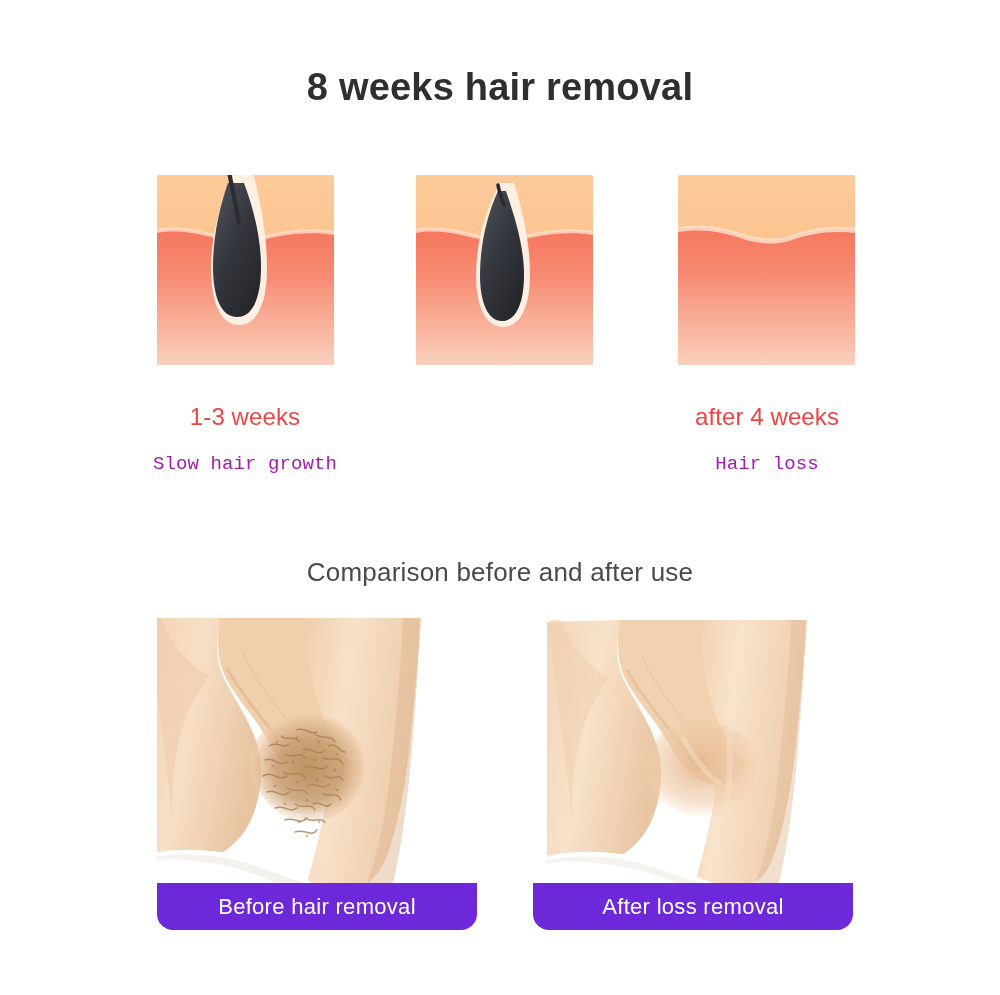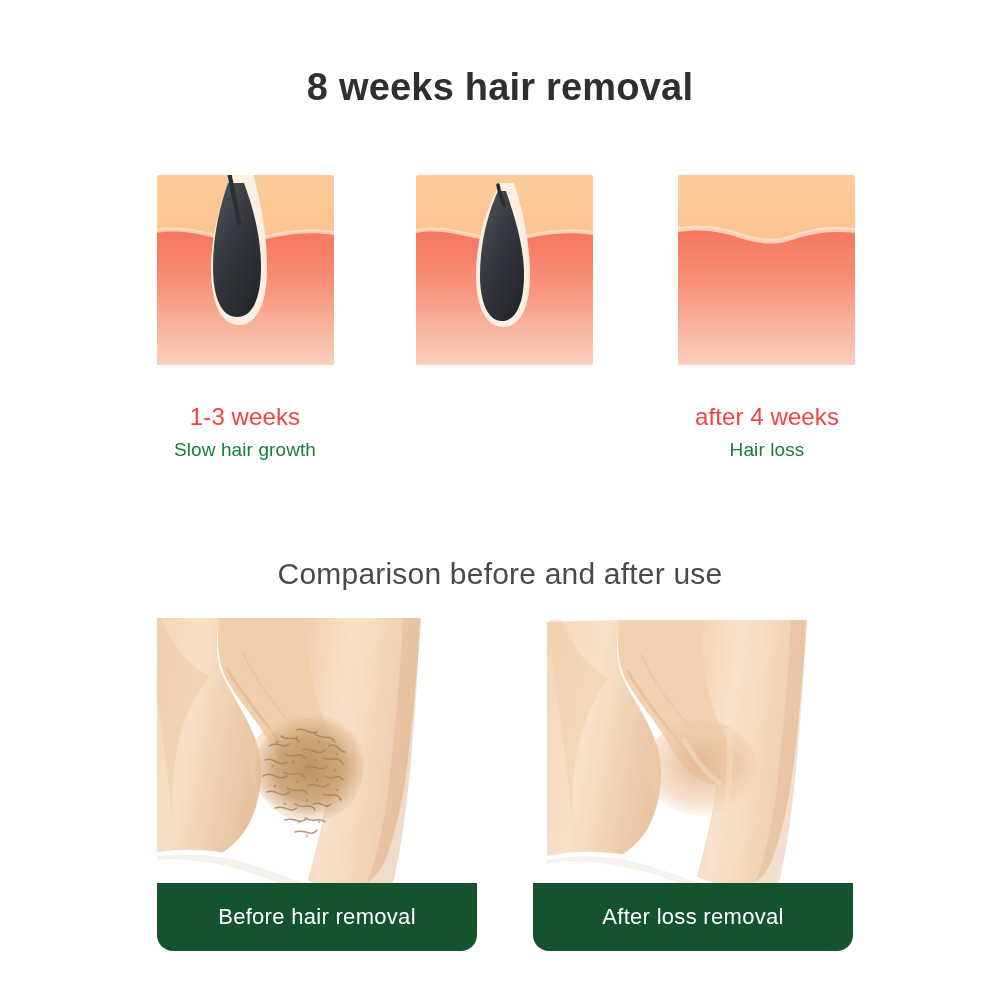--- a/index.html
+++ b/index.html
@@ -57,35 +57,36 @@
   }
   .cap-weeks {
     font-size:24px;
     font-weight:400;
     color:#ef4444;
     line-height:26px;
     letter-spacing:0.1px;
     margin-top:24px;
   }
   .cap-desc {
-    margin-top:7px;
+    margin-top:22px;
     font-size:19px;
     font-weight:300;
-    color:#15803d;
+    color:#a21caf;
     line-height:25px;
     letter-spacing:0.1px;
+    font-family:Liberation Mono, monospace;
   }
 
   
   .compare-title {
     position:absolute;
     left:0; top:557px;
     width:1000px;
     text-align:center;
-    font-size:30px;
+    font-size:26px;
     font-weight:300;
     color:#4a4a4a;
     letter-spacing:0.2px;
   }
 
   
   #photo-row {
     position:absolute;
     left:0; top:618px;
     width:1000px; height:322px;
@@ -103,22 +104,22 @@
     left:0; top:0;
     width:320px; height:265px;
     overflow:hidden;
     background:#ffffff;
   }
   .photo-img svg { display:block; width:320px; height:265px; }
 
   .photo-caption {
     position:absolute;
     left:0; top:265px;
-    width:320px; height:68px;
-    background:#14532d;
+    width:320px; height:47px;
+    background:#6d28d9;
     border-radius:0 0 16px 16px;
     display:flex;
     align-items:center;
     justify-content:center;
     color:#ffffff;
     font-size:22px;
     font-weight:300;
     letter-spacing:0.3px;
   }
 </style>

